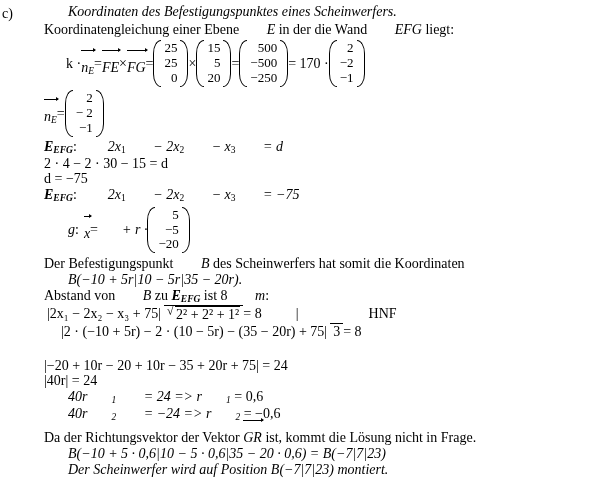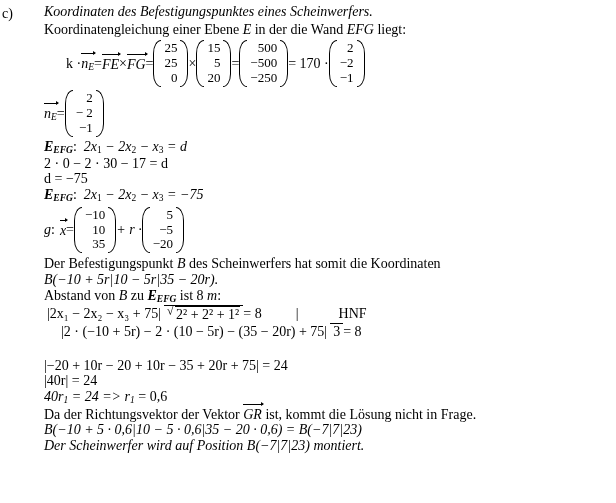--- a/index.html
+++ b/index.html
@@ -32,30 +32,30 @@
     left: 44px;
     top: 4px;
     width: 570px;
   }
   .line {
     display: block;
     font-size: 14px;
     line-height: 1.12;
     white-space: nowrap;
   }
-  .it { font-style: italic; }
+  .it { font-style: italic; margin-left: 24px; }
   .bi { font-style: italic; font-weight: bold; }
   .sub { font-size: 9.5px; vertical-align: -2px; }
 
   
   .vec {
     position: relative;
     display: inline-block;
     font-style: italic;
-    padding-top: 1px;
+    padding-top: 8px;
   }
   .vec::before {
     content: "";
     position: absolute;
     left: 0;
     right: -1px;
     top: -2px;
     height: 5px;
     border-top: 1px solid #000;
   }
@@ -122,21 +122,21 @@
     position: absolute;
     left: 0;
     top: -1px;
     font-size: 12px;
   }
   .sqrt .rad {
     border-top: 1px solid #000;
     padding: 0 1px;
     display: inline-block;
   }
-  .hnf { display: inline-block; margin-left: 40px; }
+  .hnf { display: inline-block; margin-left: 70px; }
   .bar-sep { display: inline-block; margin-left: 34px; }
 </style>
 </head>
 <body>
 
 <div class="page">
 
   <div class="marker">c)</div>
 
   <div class="content">
@@ -216,43 +216,34 @@
           <span>−1</span>
         </span>
         <span class="par parR"></span>
       </span>
     </div>
 
     <div class="line">
       <span class="bi">E</span><span class="bi sub">EFG</span><span>:</span>&nbsp;&nbsp;<span class="it">2x</span><span class="sub">1</span><span class="it"> − 2x</span><span class="sub">2</span><span class="it"> − x</span><span class="sub">3</span><span class="it"> = d</span>
     </div>
 
-    <div class="line">2 · 0 − 2 · 30 − 17 = d</div>
+    <div class="line">2 · 4 − 2 · 30 − 15 = d</div>
     <div class="line">d = −75</div>
 
     <div class="line">
       <span class="bi">E</span><span class="bi sub">EFG</span><span>:</span>&nbsp;&nbsp;<span class="it">2x</span><span class="sub">1</span><span class="it"> − 2x</span><span class="sub">2</span><span class="it"> − x</span><span class="sub">3</span><span class="it"> = −75</span>
     </div>
 
 
     <div class="mrow" style="margin:3px 0 3px 0;">
       <span class="it">g</span>
       <span>: </span>
       <span class="gap"></span>
       <span class="vec">x</span>
       <span> = </span>
-      <span class="colvec">
-        <span class="par parL"></span>
-        <span class="colnums">
-          <span>−10</span>
-          <span>10</span>
-          <span>35</span>
-        </span>
-        <span class="par parR"></span>
-      </span>
       <span class="it"> + r · </span>
       <span class="colvec">
         <span class="par parL"></span>
         <span class="colnums">
           <span>5</span>
           <span>−5</span>
           <span>−20</span>
         </span>
         <span class="par parR"></span>
       </span>
@@ -287,20 +278,23 @@
       <span> = 8</span>
     </div>
 
     <div class="line" style="margin-top:18px;">|−20 + 10r − 20 + 10r − 35 + 20r + 75| = 24</div>
     <div class="line">|40r| = 24</div>
 
     <div class="line">
       <span class="it">40r</span><span class="it sub">1</span><span class="it"> = 24   =&gt;   r</span><span class="it sub">1</span><span> = 0,6</span>
     </div>
 
+    <div class="line">
+      <span class="it">40r</span><span class="it sub">2</span><span class="it"> = −24  =&gt;   r</span><span class="it sub">2</span><span> = −0,6</span>
+    </div>
 
     <div class="line">
       <span>Da der Richtungsvektor der Vektor </span><span class="vec">GR</span><span> ist, kommt die Lösung  nicht in Frage.</span>
     </div>
 
     <div class="line it">B(−10 + 5 · 0,6|10 − 5 · 0,6|35 − 20 · 0,6) = B(−7|7|23)</div>
     <div class="line it">Der Scheinwerfer wird auf Position B(−7|7|23) montiert.</div>
 
   </div>
 </div>

